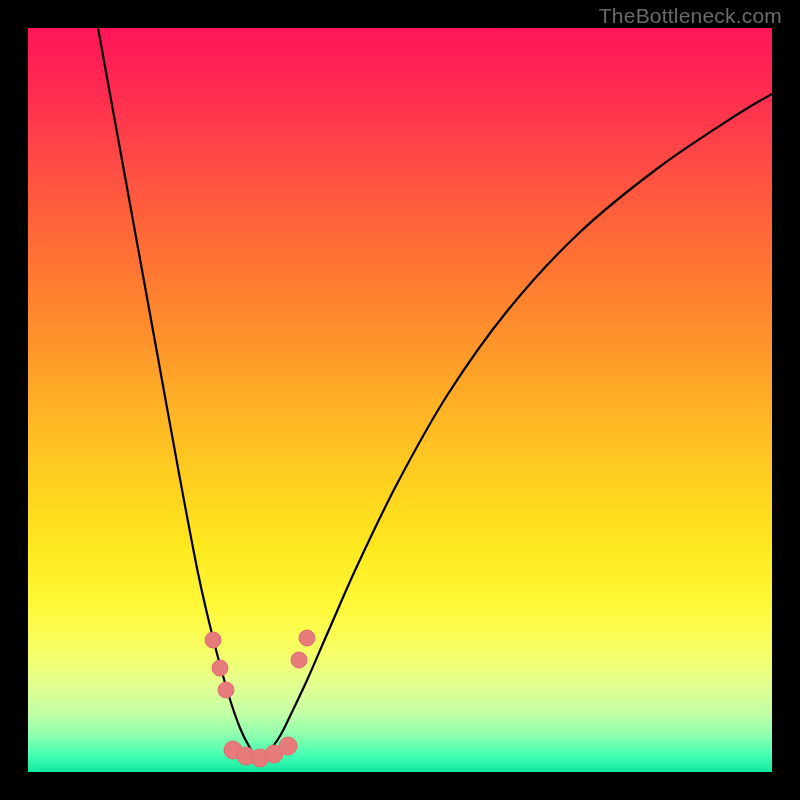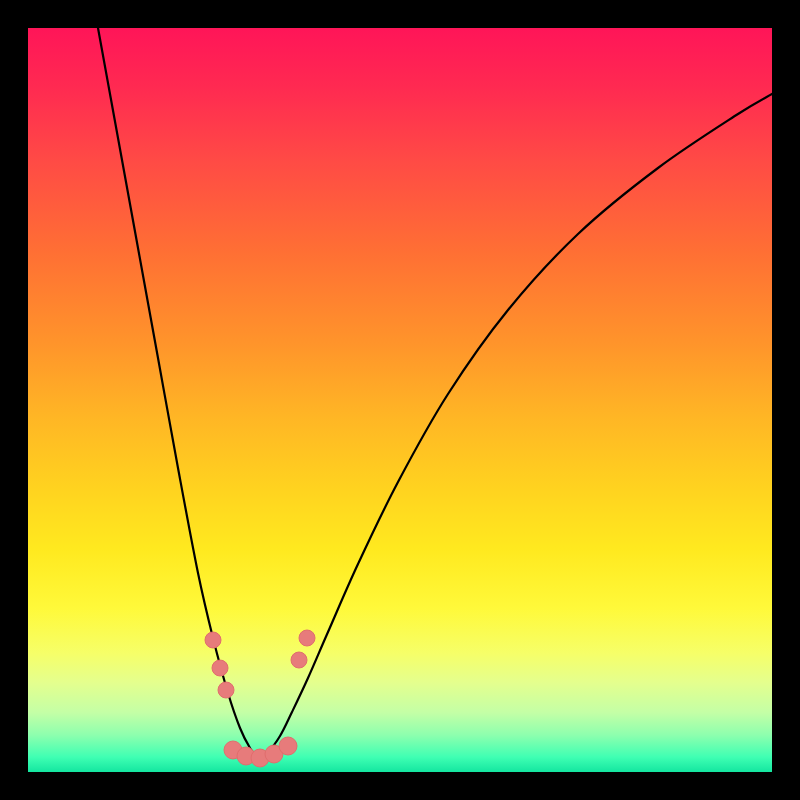--- a/index.html
+++ b/index.html
@@ -80,13 +80,14 @@
           <circle cx="205" cy="722" r="9" fill="#e77b7b" stroke="#e16d6d" stroke-width="1"></circle>
           <circle cx="218" cy="728" r="9" fill="#e77b7b" stroke="#e16d6d" stroke-width="1"></circle>
           <circle cx="232" cy="730" r="9" fill="#e77b7b" stroke="#e16d6d" stroke-width="1"></circle>
           <circle cx="246" cy="726" r="9" fill="#e77b7b" stroke="#e16d6d" stroke-width="1"></circle>
           <circle cx="260" cy="718" r="9" fill="#e77b7b" stroke="#e16d6d" stroke-width="1"></circle>
           <circle cx="271" cy="632" r="8" fill="#e77b7b" stroke="#e16d6d" stroke-width="1"></circle>
           <circle cx="279" cy="610" r="8" fill="#e77b7b" stroke="#e16d6d" stroke-width="1"></circle>
         </g>
     </svg>
   </div>
+  <div class="watermark">TheBottleneck.com</div>
 </div>
 
 </body></html>

